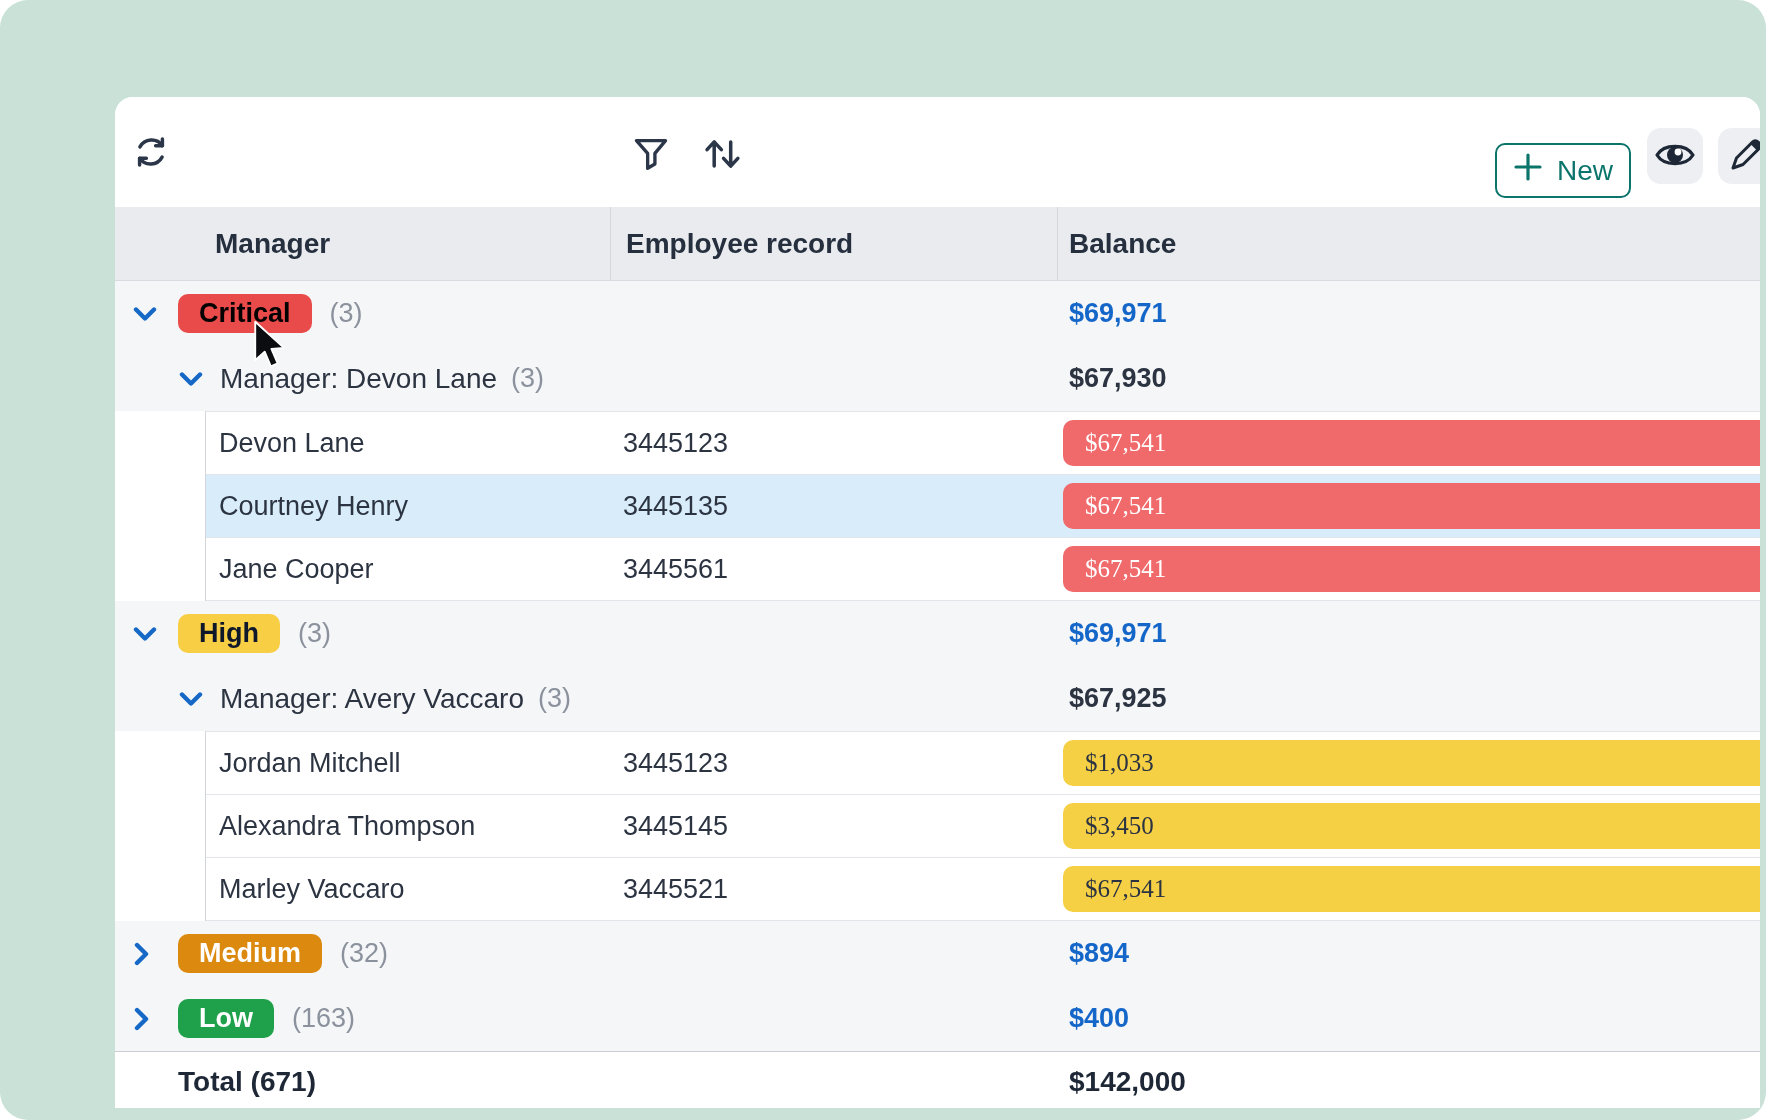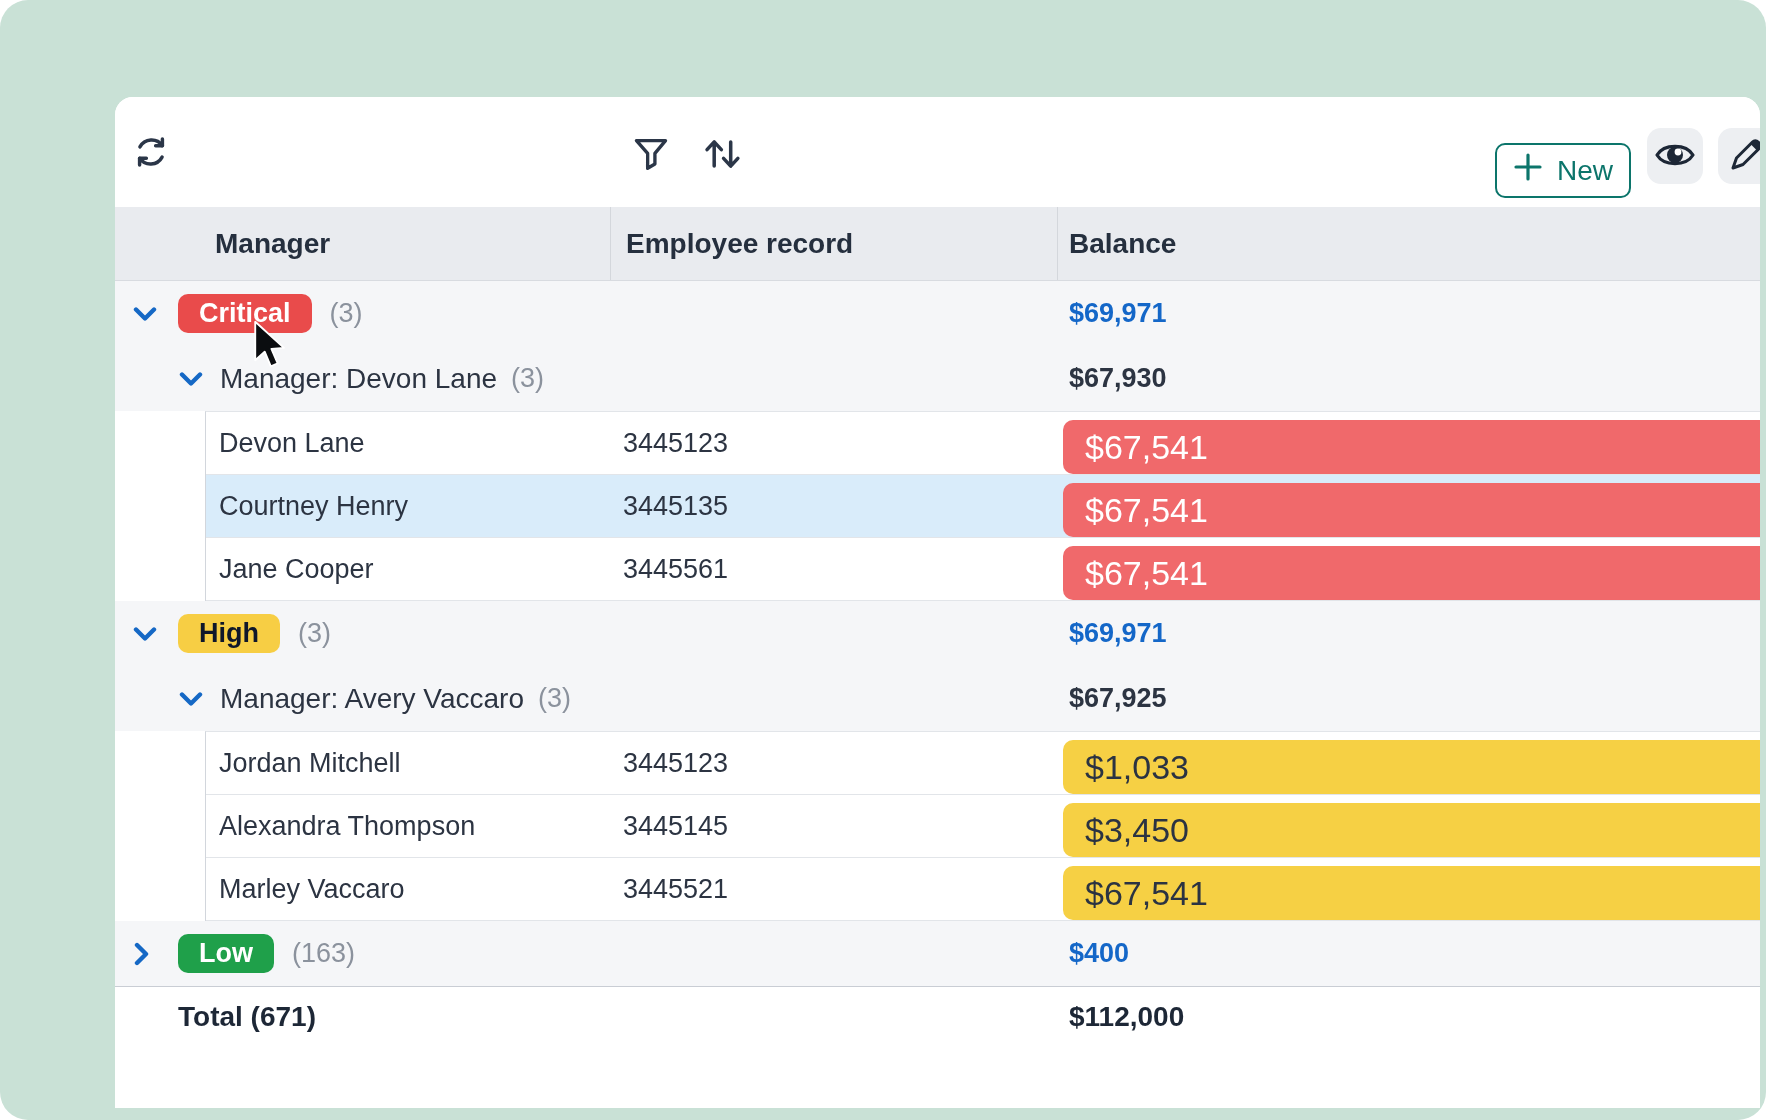--- a/index.html
+++ b/index.html
@@ -65,23 +65,23 @@
 
   .data-block { margin-left:90px; background:#ffffff; border-left:1px solid #d2d6dc;
                 border-top:1px solid #e2e5e9; }
   .row-data { position:relative; height:63px; background:#ffffff;
               border-bottom:1px solid #e2e5e9;text-align:center; }
   .row-data.hl { background:#d9ecfa; }
   .cell-name { position:absolute; left:13px; top:50%; transform:translateY(-50%);
                font-size:27px; color:#2c3442; }
   .cell-emp  { position:absolute; left:417px; top:50%; transform:translateY(-50%);
                font-size:27px; color:#2c3442; }
-  .bar { position:absolute; left:857px; right:-2px; top:8px; height:54px;
+  .bar { position:absolute; left:857px; right:-2px; top:8px; height:46px;
          border-radius:10px 0 0 10px; display:flex; align-items:center;
-         padding-left:22px; font-size:34px; font-weight:500; }
+         padding-left:22px; font-size:25px; font-weight:500;font-family:Liberation Serif, serif; }
 
   .row-total { position:relative; height:60px; background:#ffffff;
                border-top:1px solid #c9cdd4; display:flex; align-items:center;
                padding-left:63px; }
   .total-label { font-size:28px; font-weight:700; color:#1d2736; }
   .total-value { position:absolute; left:954px; font-size:28px; font-weight:700; color:#1d2736; }
 
   .cursor { position:absolute; left:252px; top:320px; z-index:50; pointer-events:none; }
 </style>
 </head>
@@ -157,21 +157,21 @@
       <div class="col col-balance">Balance</div>
     </div>
 
     <div>
         <div class="row-group">
           <span class="chev">
             <svg width="24" height="16" viewBox="0 0 24 16" fill="none">
               <path d="M3 3.5 L12 12.5 L21 3.5" stroke="#1568c5" stroke-width="4.4" stroke-linecap="round" stroke-linejoin="round"></path>
             </svg>
           </span>
-          <span class="badge" style="background: rgb(233, 75, 75); color: #ffffff;">Critical</span>
+          <span class="badge" style="background: rgb(233, 75, 75); color: #000000;">Critical</span>
           <span class="grp-count">(3)</span>
           <span class="cell-total total-blue">$69,971</span>
         </div>
         <div class="row-subgroup">
           <span class="chev">
             <svg width="24" height="16" viewBox="0 0 24 16" fill="none">
               <path d="M3 3.5 L12 12.5 L21 3.5" stroke="#1568c5" stroke-width="4.4" stroke-linecap="round" stroke-linejoin="round"></path>
             </svg>
           </span>
           <span class="sub-label">Manager: Devon Lane</span>
@@ -231,29 +231,39 @@
             <span class="cell-emp">3445521</span>
             <span class="bar" style="background: rgb(246, 208, 68); color: rgb(43, 51, 66);">$67,541</span>
           </div>
         </div>
         <div class="row-group">
           <span class="chev">
             <svg width="17" height="24" viewBox="0 0 16 24" fill="none">
               <path d="M3.5 3 L12.5 12 L3.5 21" stroke="#1568c5" stroke-width="4.4" stroke-linecap="round" stroke-linejoin="round"></path>
             </svg>
           </span>
+          <span class="badge" style="background: rgb(220, 138, 15); color: rgb(255, 255, 255);">Medium</span>
+          <span class="grp-count">(32)</span>
+          <span class="cell-total total-blue">$894</span>
+        </div>
+        <div class="row-group">
+          <span class="chev">
+            <svg width="17" height="24" viewBox="0 0 16 24" fill="none">
+              <path d="M3.5 3 L12.5 12 L3.5 21" stroke="#1568c5" stroke-width="4.4" stroke-linecap="round" stroke-linejoin="round"></path>
+            </svg>
+          </span>
           <span class="badge" style="background: rgb(31, 160, 74); color: rgb(255, 255, 255);">Low</span>
           <span class="grp-count">(163)</span>
           <span class="cell-total total-blue">$400</span>
         </div>
       </div>
 
     <div class="row-total">
       <span class="total-label">Total (671)</span>
-      <span class="total-value">$112,000</span>
+      <span class="total-value">$142,000</span>
     </div>
 
   </div>
 
   <div class="cursor">
     <svg width="36" height="52" viewBox="0 0 30 44">
       <path d="M2.5 1.5 L2.5 34 L10.5 26.8 L15.7 39.2 L21.5 36.6 L16.2 24.4 L26.8 23.6 Z" fill="#0b0d10" stroke="#ffffff" stroke-width="1.6" stroke-linejoin="round"></path>
     </svg>
   </div>
 </div>

